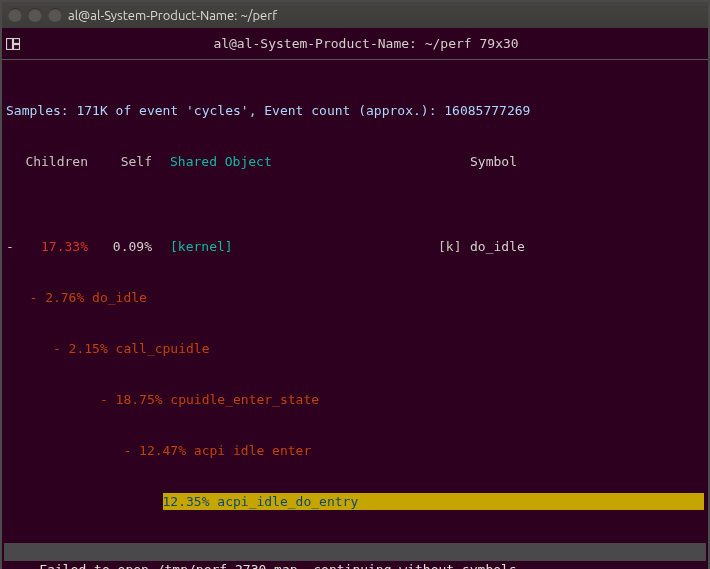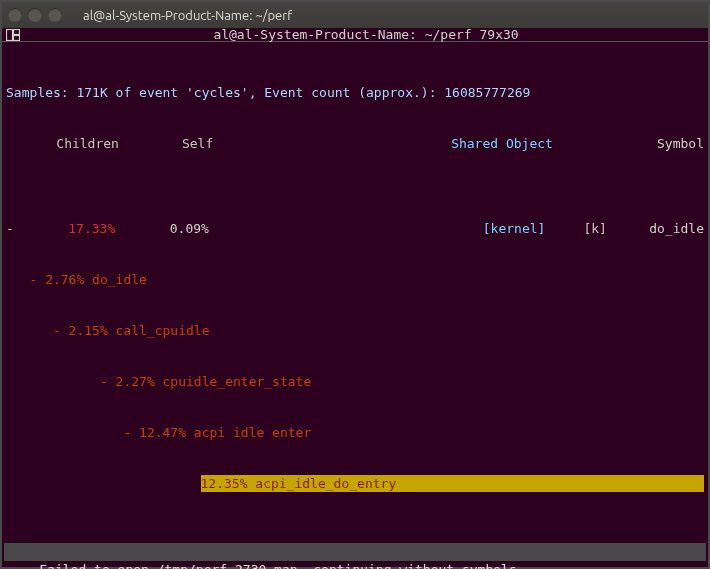--- a/index.html
+++ b/index.html
@@ -26,23 +26,23 @@
     color: #dfdbd2;
     font-family: Ubuntu, "DejaVu Sans", sans-serif;
     font-size: 13px;
   }
   .win-btn {
     width: 14px; height: 14px; border-radius: 7px;
     background: #595550;
     margin-right: 6px;
     box-shadow: inset 0 1px 1px rgba(0,0,0,0.5);
   }
-  .titlebar-title { margin-left: 15px; }
+  .titlebar-title { margin-left: 0; }
   .tmux-bar {
-    height: 14px;
+    height: 32px;
     display: flex;
     align-items: center;
     background: #2c001e;
     color: #d3d0cc;
     border-bottom: 1px solid #555;
   }
   .tmux-icon {
     width: 22px; height: 20px;
     display: flex; align-items:center; justify-content:center;
     color: #d3d0cc;
@@ -62,35 +62,34 @@
     background: #2c001e;
     margin-top: 8px;
   }
   .hdr2 {
     color: #c8c4bd;
   }
   .row {
     display: flex;
     height: 17px;
     align-items: center;
-    gap: 38px;
   }
   .row span { white-space: pre; }
   .exp { width: 14px; color: #c8c4bd; }
   .children { width: 68px; text-align: right; }
   .self { width: 64px; text-align: right; }
   .gap1 { width: 18px; }
-  .obj { width: 268px; color: #7dd3fc; text-align:right;margin-left:12px; }
+  .obj { width: 268px; color: #14b8a6; text-align:left; }
   .symtag { width: 32px; color: #c8c4bd; }
   .sym { color: #d3d0cc; }
   .red { color: #d8312a; }
   .white { color: #d3d0cc; }
   .hl {
     background: #c7a500;
-    color: #7f1d1d;
+    color: #0c4a6e;
   }
   .tree { color: #c2410c; }
   .footer {
     background: #4a484a;
     color: #e4e1da;
     padding: 0 4px;
     height: 18px;
     line-height: 18px;
     position: absolute;
     left:2px; right:2px;
@@ -126,21 +125,21 @@
     <div class="row hdr2">
       <span class="exp"> </span><span class="children">Children</span><span class="self">Self</span><span class="gap1"> </span><span class="obj">Shared Object</span><span class="symtag"> </span><span class="sym">Symbol</span>
     </div>
 
     
     <div class="row">
       <span class="exp">-</span><span class="children red">17.33%</span><span class="self white">0.09%</span><span class="gap1"> </span><span class="obj">[kernel]</span><span class="symtag">[k]</span><span class="sym">do_idle</span>
     </div>
     <div class="row tree"><span>   - 2.76% do_idle</span></div>
     <div class="row tree"><span>      - 2.15% call_cpuidle</span></div>
-    <div class="row tree"><span>            - 2.27% cpuidle_enter_state</span></div>
+    <div class="row tree"><span>            - 18.75% cpuidle_enter_state</span></div>
     <div class="row tree"><span>               - 12.47% acpi idle enter</span></div>
     <div class="row">
       <span class="tree">                    </span><span class="hl" style="flex:1;">12.35% acpi_idle_do_entry</span>
     </div>
 
     
   </div>
 
   <div class="footer">
     <span>Failed to open /tmp/perf-2730.map, continuing without symbols</span>

